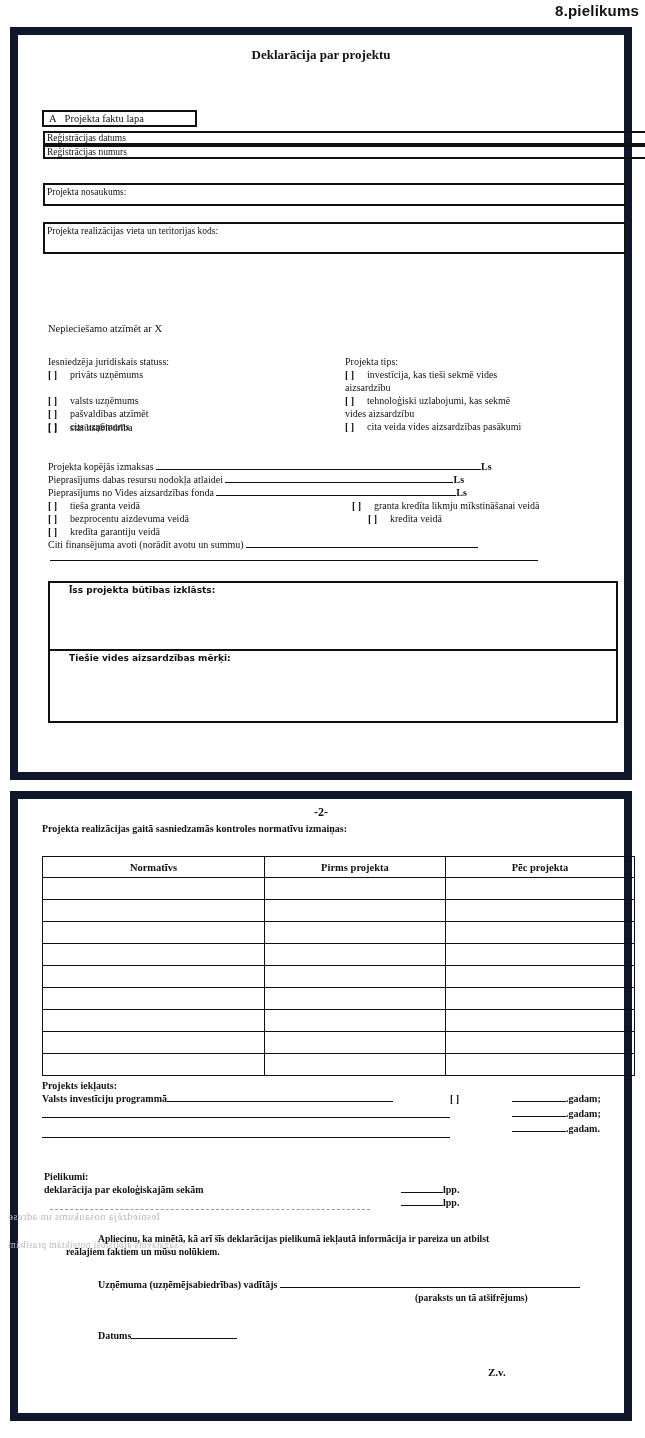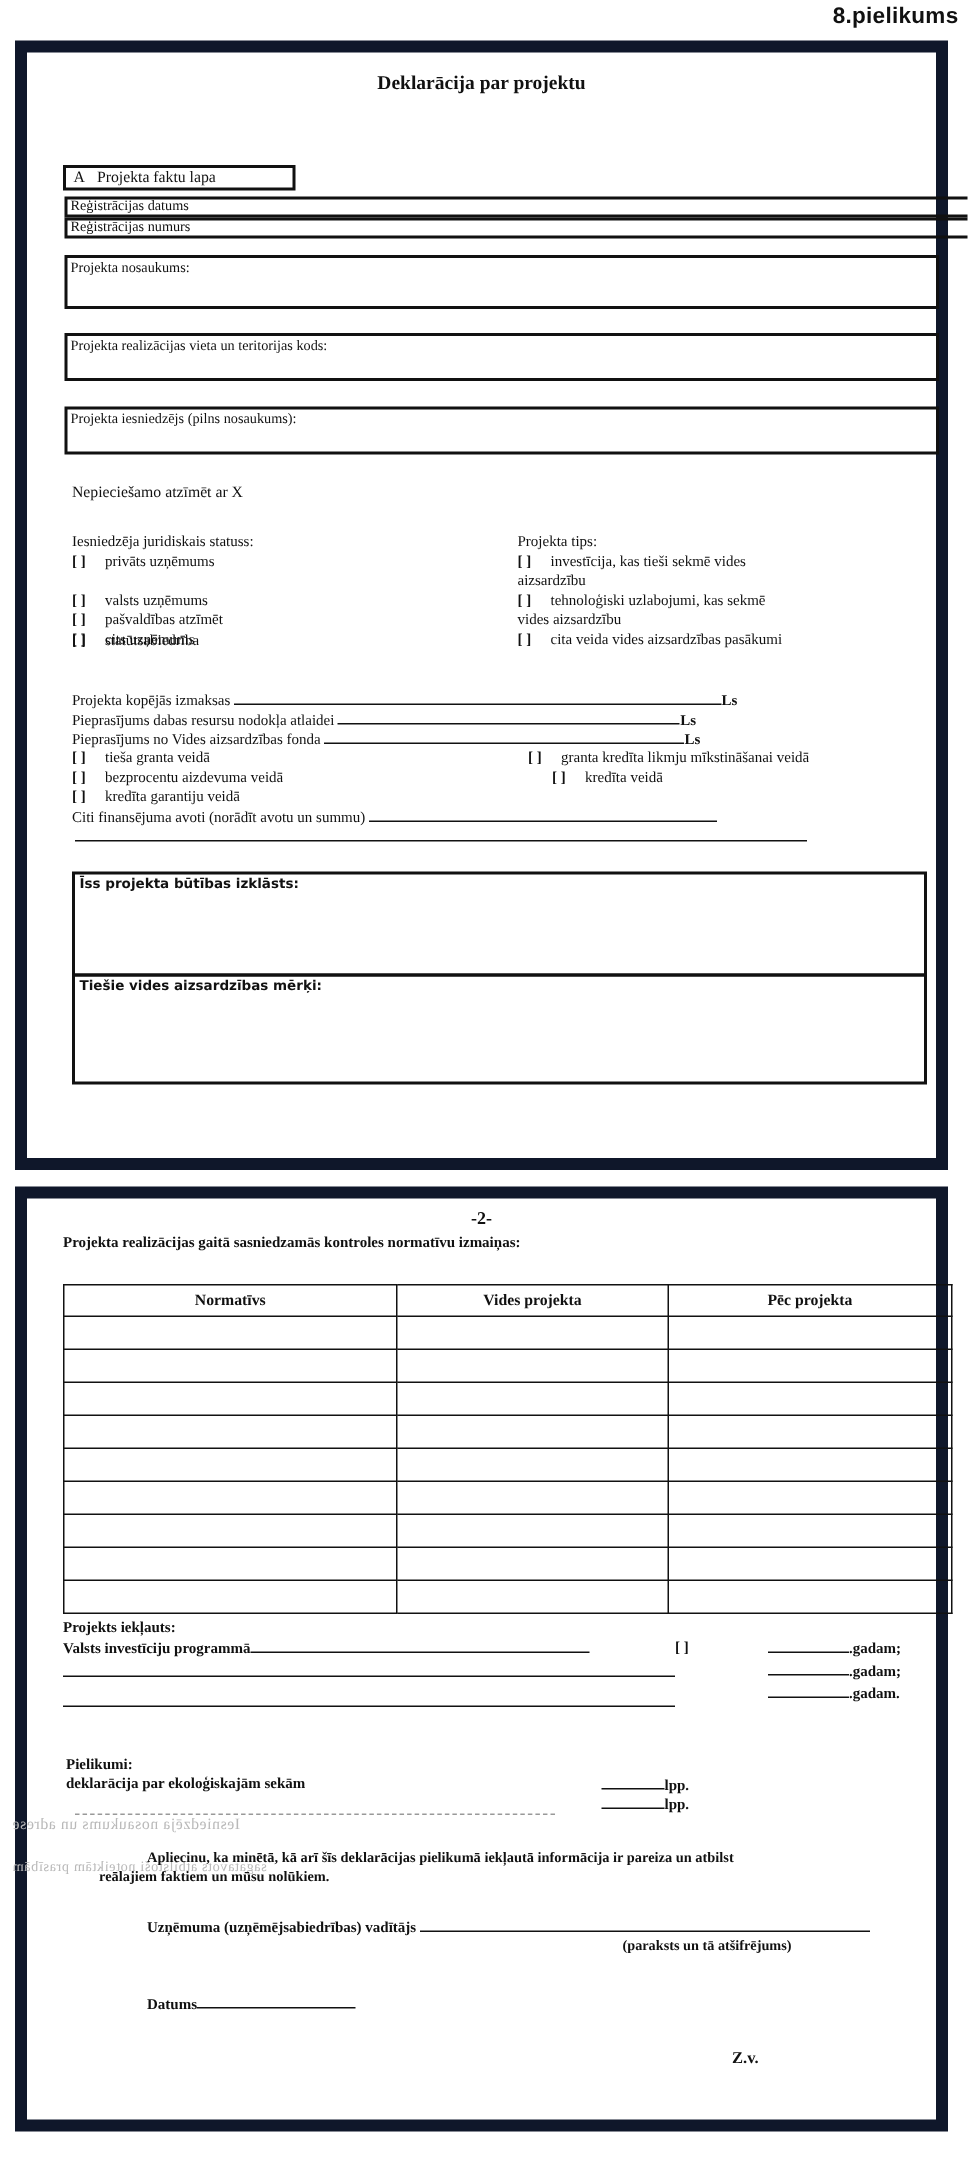--- a/index.html
+++ b/index.html
@@ -43,21 +43,21 @@
   .txt { position: absolute; font-size: 10px; line-height: 13px; white-space: nowrap; }
   .cb { display: inline-block; width: 22px; font-weight: bold; }
   .line {
     display: inline-block; border-bottom: 1.5px solid #111; height: 9px; vertical-align: baseline;
   }
   .hline { position: absolute; border-top: 1.5px solid #111; height: 0; }
 
   .desc-box {
     position: absolute; left: 30px; width: 570px;
     border: 2px solid #111; box-sizing: border-box;
-    font-family: "DejaVu Sans", sans-serif; font-weight: bold; font-size: 9px; padding: 2px 3px;
+    font-family: "DejaVu Sans", sans-serif; font-weight: bold; font-size: 9px; padding: 2px 19px;
   }
 
   
   .page-number {
     position: absolute; left: 0; right: 0; top: 6px; text-align: center;
     font-size: 12px; font-weight: bold;
   }
   .p2-heading {
     position: absolute; left: 24px; top: 24px; font-size: 10px; font-weight: bold; white-space: nowrap;
   }
@@ -89,28 +89,25 @@
     <span class="letter">A</span><span>Projekta faktu lapa</span>
   </div>
 
   <div class="reg-box" style="top:96px;">
     <span>Reģistrācijas datums</span>
   </div>
   <div class="reg-box" style="top:110px;">
     <span>Reģistrācijas numurs</span>
   </div>
 
-  <div class="field-box" style="top:135px; height:36px;">
+  <div class="field-box" style="top:148px; height:23px;">
     <span>Projekta nosaukums:</span>
   </div>
   <div class="field-box" style="top:187px; height:32px;">
     <span>Projekta realizācijas vieta un teritorijas kods:</span>
-  </div>
-  <div class="field-box" style="top:236px; height:32px;">
-    <span>Projekta iesniedzējs (pilns nosaukums):</span>
   </div>
 
   <div class="txt" style="left:30px; top:287px; font-size:10.5px;">Nepieciešamo atzīmēt ar X</div>
 
   <div class="txt" style="left:30px; top:320px;">Iesniedzēja juridiskais statuss:</div>
   <div class="txt" style="left:30px; top:333px;"><span class="cb">[ ]</span><span>privāts uzņēmums</span></div>
   <div class="txt" style="left:30px; top:346px;margin-top:40px;"><span class="cb">[ ]</span><span>statūtsabiedrība</span></div>
   <div class="txt" style="left:30px; top:359px;"><span class="cb">[ ]</span><span>valsts uzņēmums</span></div>
   <div class="txt" style="left:30px; top:372px;"><span class="cb">[ ]</span><span>pašvaldības atzīmēt</span></div>
   <div class="txt" style="left:30px; top:385px;"><span class="cb">[ ]</span><span>cits uzņēmums</span></div>
@@ -161,21 +158,21 @@
 
   <table class="norm">
     <colgroup>
         <col style="width:222px">
         <col style="width:181px">
         <col style="width:189px">
       </colgroup>
     <thead>
       <tr>
         <th>Normatīvs</th>
-        <th>Vides projekta</th>
+        <th>Pirms projekta</th>
         <th>Pēc projekta</th>
       </tr>
     </thead>
     <tbody id="norm-body">
         <tr>
           <td></td>
           <td></td>
           <td></td>
         </tr>
         <tr>

